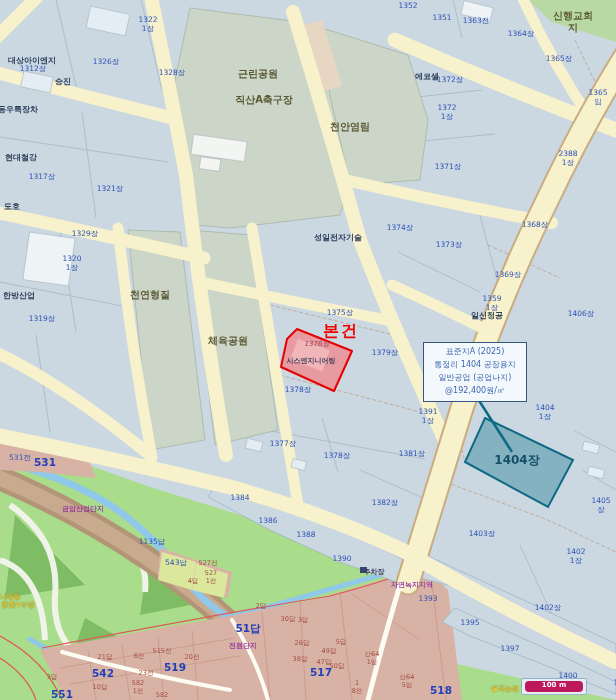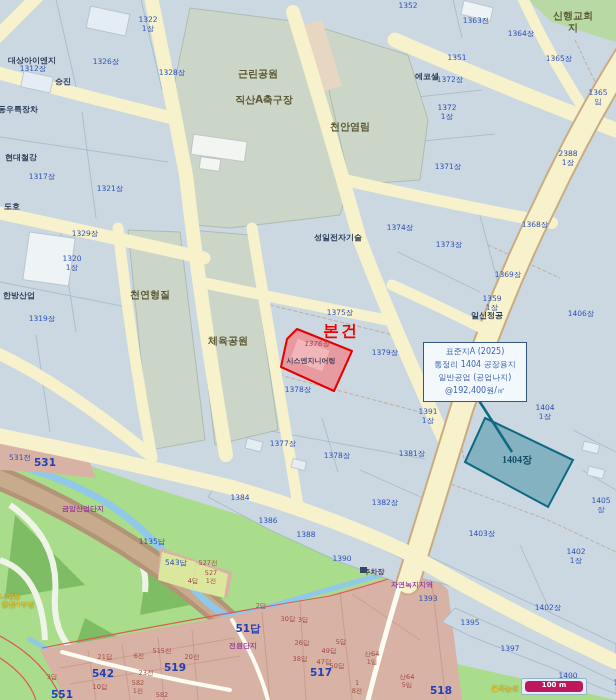--- a/index.html
+++ b/index.html
@@ -10,21 +10,21 @@
   .lbl{position:absolute;transform:translate(-50%,-50%);font:7.5px/1.2 "DejaVu Sans",sans-serif;
        color:#2f52b5;white-space:pre-line;text-align:center;pointer-events:none;}
   .zone-big{font-size:10.5px;font-weight:bold;color:#2340bb;}
   .pink-num{font-size:6.5px;color:#a34a43;}
   .company{font-size:8px;font-weight:bold;color:#2c3b56;}
   .company-sm{font-size:7px;font-weight:bold;color:#43405c;}
   .green-label{font-size:10px;font-weight:bold;color:#5c5a36;}
   .purple{font-size:7px;font-weight:bold;color:#993fa0;}
   .yellow{font-size:7px;font-weight:bold;color:#e3cb3a;text-shadow:0 0 1px #566b3a;}
   .subject-num{font-size:7px;color:#9c4456;}
-  .teal-num{font-size:10px;font-weight:bold;color:#134f66;font-family:Liberation Serif, serif;}
+  .teal-num{font-size:12px;font-weight:bold;color:#134f66;}
   .bonken{position:absolute;transform:translate(-50%,-50%);font-size:16px;font-weight:bold;
           color:#f10000;letter-spacing:2px;white-space:nowrap;}
   .anno{position:absolute;left:423px;top:342px;width:102px;height:56px;
         background:#f3f8fc;border:1.5px solid #33557f;color:#3c66ae;
         font-size:8px;line-height:13px;text-align:center;padding-top:2px;}
   .scalebar{position:absolute;left:521px;top:678px;width:64px;height:15px;
             background:#e4edf4;border:1px solid #93b3cc;border-radius:2px;}
   .scalebar .inner{position:absolute;left:3px;right:3px;top:2px;bottom:2px;
             background:#be185d;border-radius:4px;color:#fff;font-size:7px;
             line-height:9px;text-align:center;font-weight:bold;}
@@ -175,21 +175,21 @@
     <rect x="293" y="344" width="34" height="22" transform="rotate(20 310 355)" fill="#f1b6ba"></rect>
   </g>
 
   <polygon points="485,418 573,460 548,507 465,462" fill="#85b2c0" stroke="#0e6a84" stroke-width="2"></polygon>
   <line x1="478" y1="399" x2="512" y2="452" stroke="#0e6a84" stroke-width="2.5"></line>
 </svg>
 
 <div id="labels">
       <span class="lbl" style="left: 148px; top: 24px;">1322
 1장</span>
-      <span class="lbl" style="left: 457px; top: 17px; margin-top: 40px;">1351</span>
+      <span class="lbl" style="left: 442px; top: 17px;">1351</span>
       <span class="lbl" style="left: 408px; top: 5px;">1352</span>
       <span class="lbl" style="left: 476px; top: 20px;">1363전</span>
       <span class="lbl" style="left: 521px; top: 33px;">1364장</span>
       <span class="lbl" style="left: 559px; top: 58px;">1365장</span>
       <span class="lbl" style="left: 598px; top: 97px;">1365임</span>
       <span class="lbl" style="left: 106px; top: 61px;">1326장</span>
       <span class="lbl" style="left: 172px; top: 72px;">1328장</span>
       <span class="lbl" style="left: 33px; top: 68px;">1312장</span>
       <span class="lbl" style="left: 42px; top: 176px;">1317장</span>
       <span class="lbl" style="left: 110px; top: 188px;">1321장</span>

